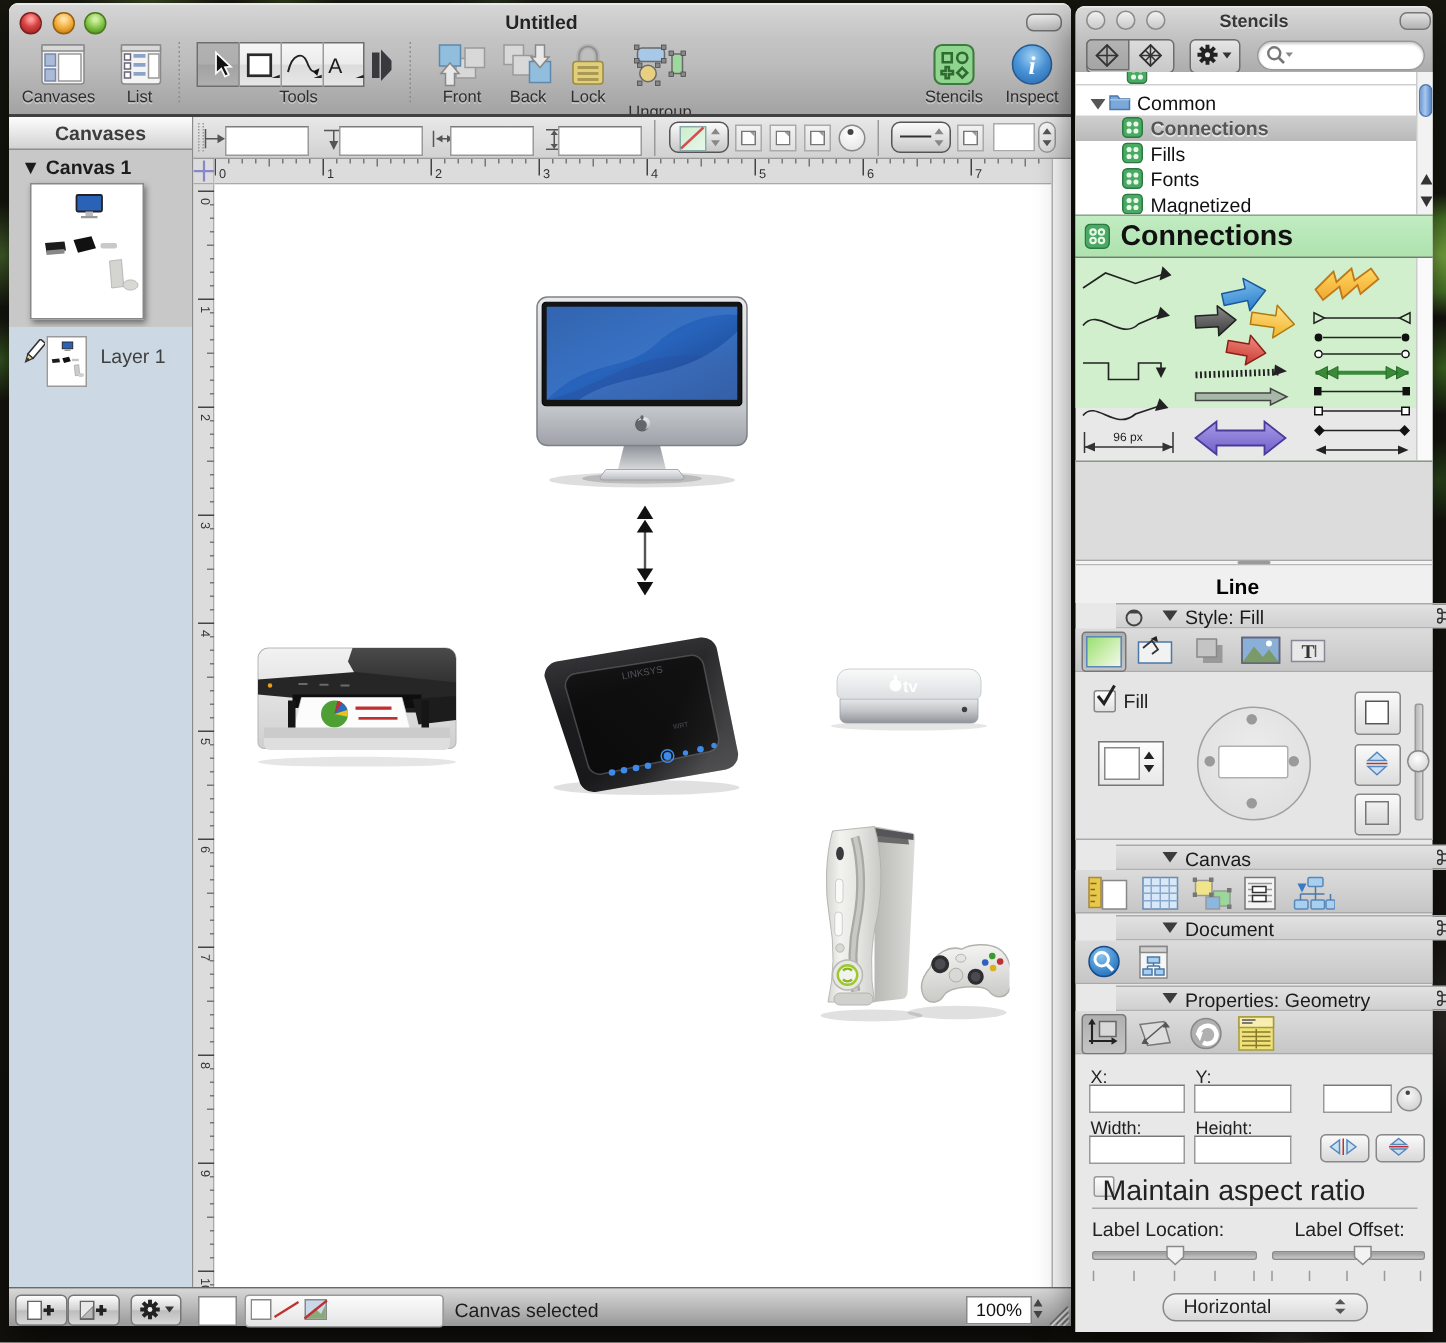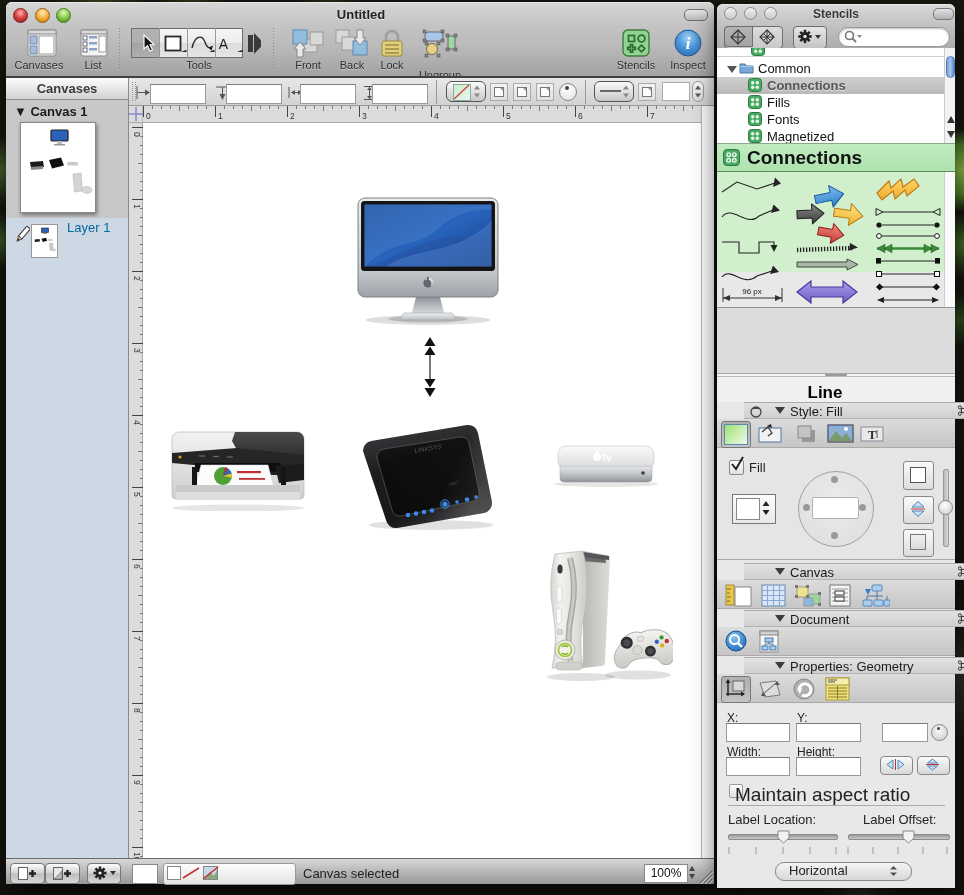--- a/index.html
+++ b/index.html
@@ -35,21 +35,21 @@
 .tdiv{top:26px;height:42px;width:1px;background-image:linear-gradient(#8a8a8a 50%,transparent 50%);background-size:1px 3px;}
 
 #sidebar{left:0;top:76px;width:122px;height:780px;background:#c8c8c8;}
 #sbhead{left:0;top:0;width:122px;height:22px;background:linear-gradient(#fdfdfd,#d2d2d2);border-bottom:1px solid #8f8f8f;box-sizing:border-box;
  font-size:13px;font-weight:bold;color:#3c3c3c;text-align:center;line-height:21px;}
 #canv1lbl{left:8px;top:26px;font-size:13px;font-weight:bold;color:#1c1c1c;}
 #thumb1{left:14px;top:44px;width:74px;height:89px;background:#fff;border:1px solid #888;box-shadow:1px 2px 4px rgba(0,0,0,.45);}
 #layers{left:0;top:140px;width:122px;height:640px;background:#ccd8e3;}
 #layerrow{left:0;top:2px;width:122px;height:36px;}
 #lthumb{left:25px;top:4px;width:25px;height:32px;background:#fff;border:1px solid #999;}
-#layerlbl{left:61px;top:0;font-size:13px;color:#0369a1;}
+#layerlbl{left:61px;top:10px;font-size:13px;color:#404040;}
 
 #stylebar{left:123px;top:76px;width:585px;height:28px;background:linear-gradient(#e8e8e8,#d2d2d2);border-bottom:1px solid #9a9a9a;box-sizing:border-box;}
 .sfield{position:absolute;top:6px;height:18px;background:#fff;border:1px solid #9a9a9a;border-top-color:#7d7d7d;}
 #hruler{left:137px;top:104px;width:558px;height:17px;background:#dcdcdc;border-bottom:1px solid #aaa;box-sizing:border-box;}
 #rcorner{left:123px;top:104px;width:14px;height:17px;background:#dcdcdc;border-bottom:1px solid #aaa;border-right:1px solid #bbb;box-sizing:border-box;}
 #vruler{left:123px;top:121px;width:14px;height:735px;background:#dcdcdc;border-right:1px solid #aaa;box-sizing:border-box;}
 #canvas{left:137px;top:121px;width:558px;height:735px;background:#ffffff;}
 #vsb{left:695px;top:104px;width:13px;height:752px;background:#fafafa;border-left:1px solid #b5b5b5;box-sizing:border-box;}
 
 #statusbar{left:0;top:856px;width:708px;height:26px;background:linear-gradient(#d8d8d8,#989898);border-top:1px solid #6a6a6a;box-sizing:border-box;}
@@ -66,21 +66,21 @@
 #stpill{left:216px;top:4px;width:19px;height:10px;border-radius:5px;border:1px solid #777;background:linear-gradient(#e2e2e2,#b2b2b2);}
 #stlist{left:0;top:44px;width:238px;height:95px;background:#fff;overflow:hidden;}
 .lrow{position:absolute;left:0;width:238px;height:17px;font-size:13px;color:#111;}
 #stselrow{background:linear-gradient(#cfcfcf,#b9b9b9);}
 #stscroll{left:227px;top:0px;width:11px;height:95px;background:#f2f2f2;border-left:1px solid #ccc;box-sizing:border-box;}
 #gheader{left:0;top:139px;width:238px;height:29px;background:linear-gradient(#c2ecc2,#aee2ae);border-top:1px solid #8aa88a;border-bottom:1px solid #5c8a5c;box-sizing:border-box;}
 #gheadtext{left:30px;top:3px;font-size:19px;font-weight:bold;color:#111;}
 #gpanel{left:0;top:168px;width:227px;height:100px;background:#d2efcd;}
 #gpscroll{left:227px;top:168px;width:11px;height:135px;background:#fafafa;border-left:1px solid #ccc;box-sizing:border-box;}
 #graygap{left:0;top:303px;width:238px;height:66px;background:#dcdcdc;border-top:1px solid #8a9a8a;box-sizing:border-box;}
-#linetitle{left:0;top:379px;width:216px;text-align:center;font-size:17px;font-weight:bold;color:#000;}
+#linetitle{left:0;top:379px;width:216px;text-align:center;font-size:14px;font-weight:bold;color:#000;}
 .ihead{position:absolute;left:0;width:238px;height:17px;background:linear-gradient(#e2e2e2,#d0d0d0);border-top:1px solid #aaa;border-bottom:1px solid #b2b2b2;box-sizing:border-box;font-size:13px;color:#1a1a1a;margin-left:27px;}
 .ihead .cmd{position:absolute;right:6px;top:1px;font-weight:normal;font-size:12px;color:#333;}
 .ihead .dtri{position:absolute;left:31px;top:4px;width:0;height:0;border-left:5px solid transparent;border-right:5px solid transparent;border-top:7px solid #3c3c3c;}
 .ihead .htext{position:absolute;left:46px;top:1px;}
 .irow{position:absolute;left:0;width:238px;background:linear-gradient(#dcdcdc,#c6c6c6);border-bottom:1px solid #aaa;box-sizing:border-box;}
 .ifield{position:absolute;height:17px;background:#fff;border:1px solid #999;border-top-color:#777;}
 .ilbl{position:absolute;font-size:12px;color:#222;}
 </style>
 </head>
 <body>

